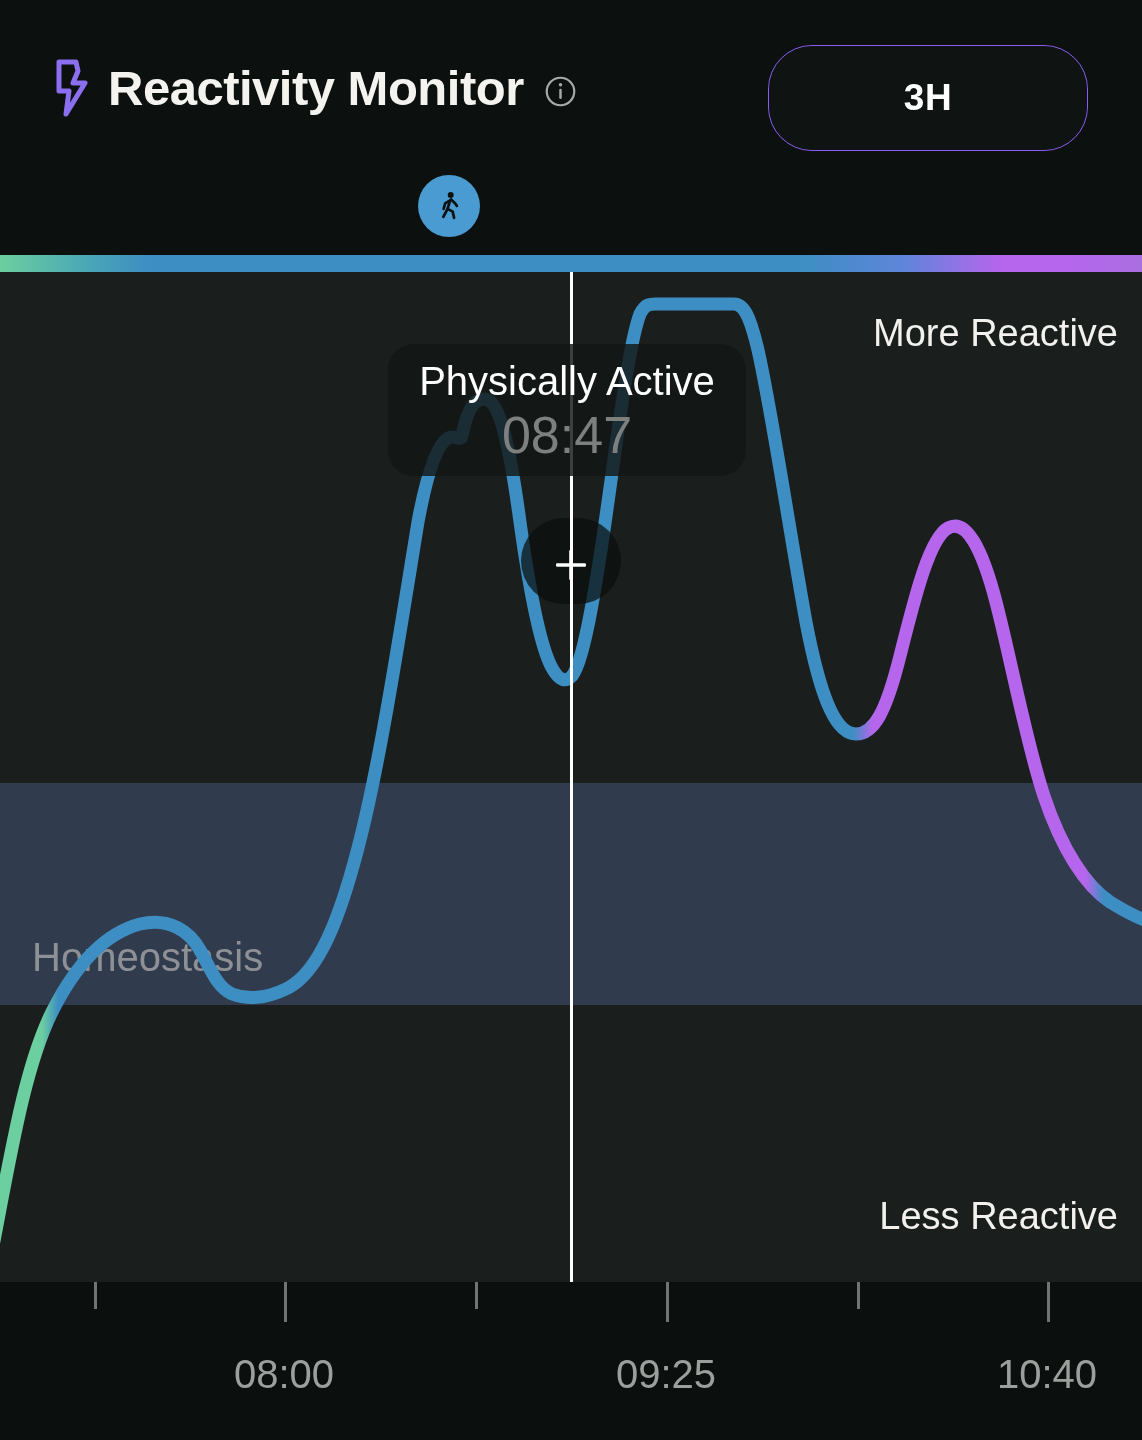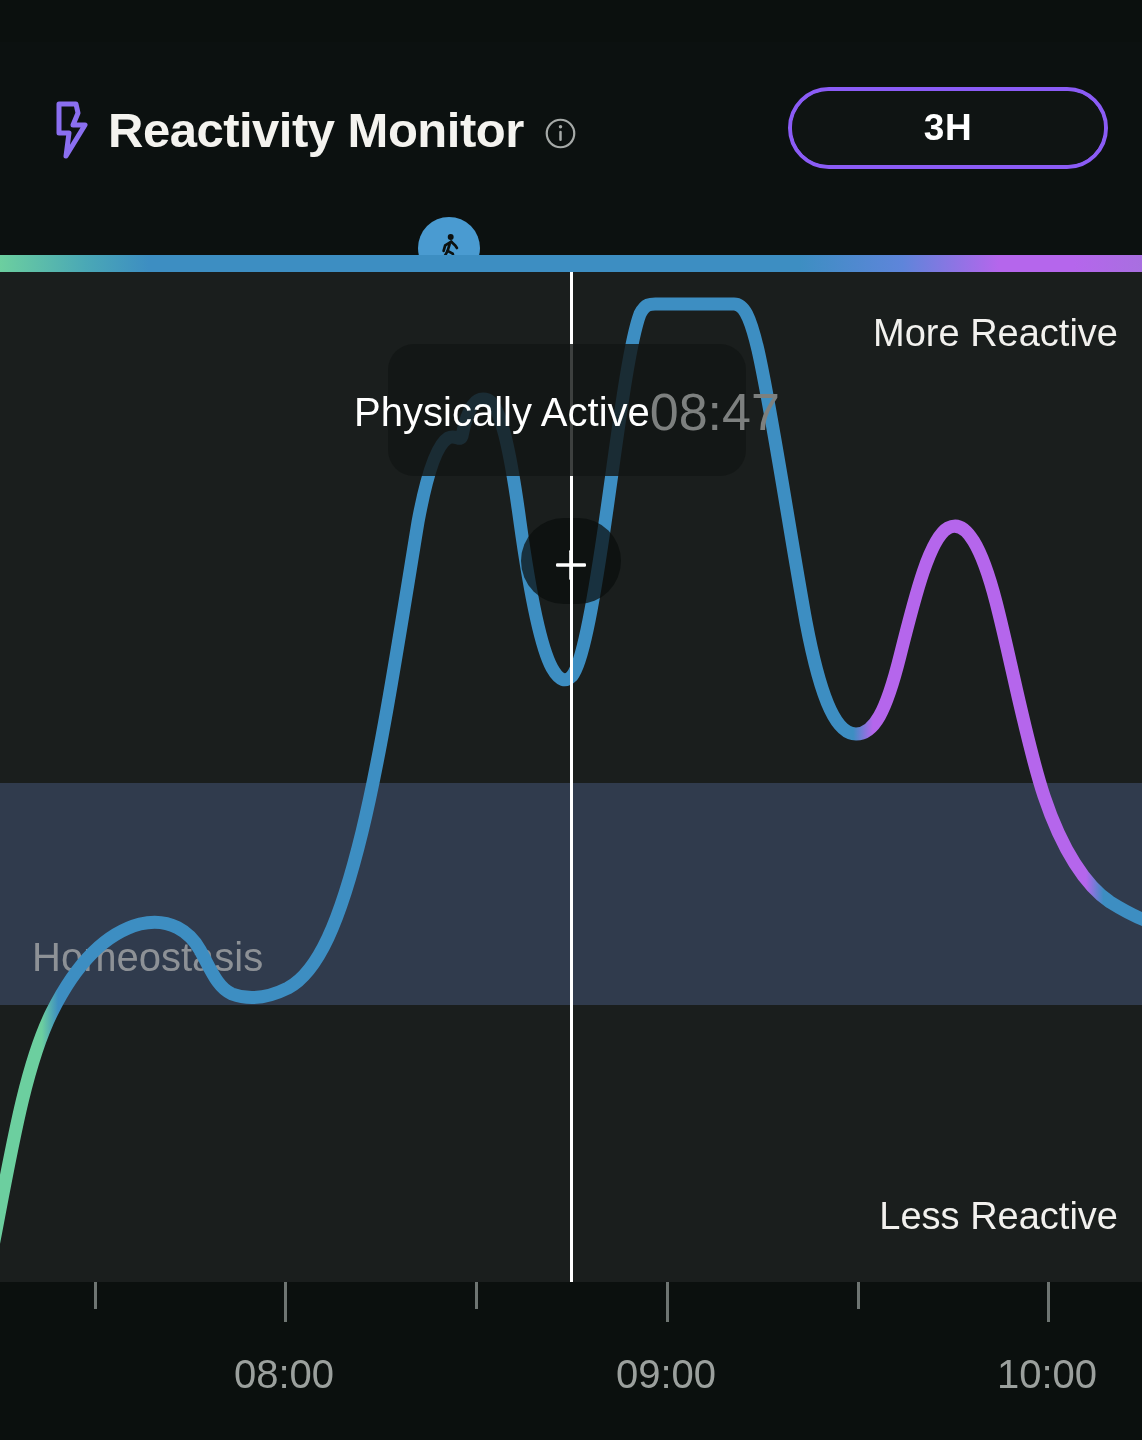--- a/index.html
+++ b/index.html
@@ -19,21 +19,20 @@
     background: #0b100e;
   }
 
   
   .header {
     position: absolute;
     left: 0; top: 0;
     width: 1142px;
     height: 255px;
     background: #0c1110;
-    margin-top: 42px;
   }
   .title-row {
     position: absolute;
     left: 52px;
     top: 48px;
     display: flex;
     align-items: center;
     height: 80px;
   }
   .bolt-icon {
@@ -54,27 +53,27 @@
   .info-icon {
     width: 33px;
     height: 33px;
     margin-left: 20px;
     margin-top: 6px;
     flex: 0 0 auto;
   }
 
   .range-toggle {
     position: absolute;
-    right: 34px;
+    right: 54px;
     top: 45px;
     width: 320px;
-    height: 82px;
+    height: 106px;
     border-radius: 44px;
     background: #161b1a;
-    border: 4px solid #8b5cf6;
+    border: 1px solid #8b5cf6;
     box-sizing: border-box;
     display: flex;
     align-items: center;
     overflow: hidden;
   }
   .range-opt {
     flex: 1 1 50%;
     height: 100%;
     display: flex;
     align-items: center;
@@ -170,21 +169,21 @@
 
   .tooltip {
     position: absolute;
     left: 388px;
     top: 72px;
     width: 358px;
     height: 132px;
     border-radius: 26px;
     background: rgba(18,22,21,0.82);
     display: flex;
-    flex-direction: row;
+    flex-direction: column;
     align-items: center;
     justify-content: center;
     box-sizing: border-box;
     padding-top: 4px;
   }
   .tooltip-title {
     font-size: 40px;
     color: #ffffff;
     line-height: 1.15;
     white-space: nowrap;
@@ -358,17 +357,17 @@
 
   <div class="axis-strip">
     <div class="tick minor" style="left:78px"></div>
     <div class="tick major" style="left:268px"></div>
     <div class="tick minor" style="left:459px"></div>
     <div class="tick major" style="left:650px"></div>
     <div class="tick minor" style="left:841px"></div>
     <div class="tick major" style="left:1031px"></div>
 
     <div class="tick-label" style="left:268px">08:00</div>
-    <div class="tick-label" style="left:650px">09:00</div>
-    <div class="tick-label" style="left:1031px">10:00</div>
+    <div class="tick-label" style="left:650px">09:25</div>
+    <div class="tick-label" style="left:1031px">10:40</div>
   </div>
 
 </div>
 
 </body></html>

